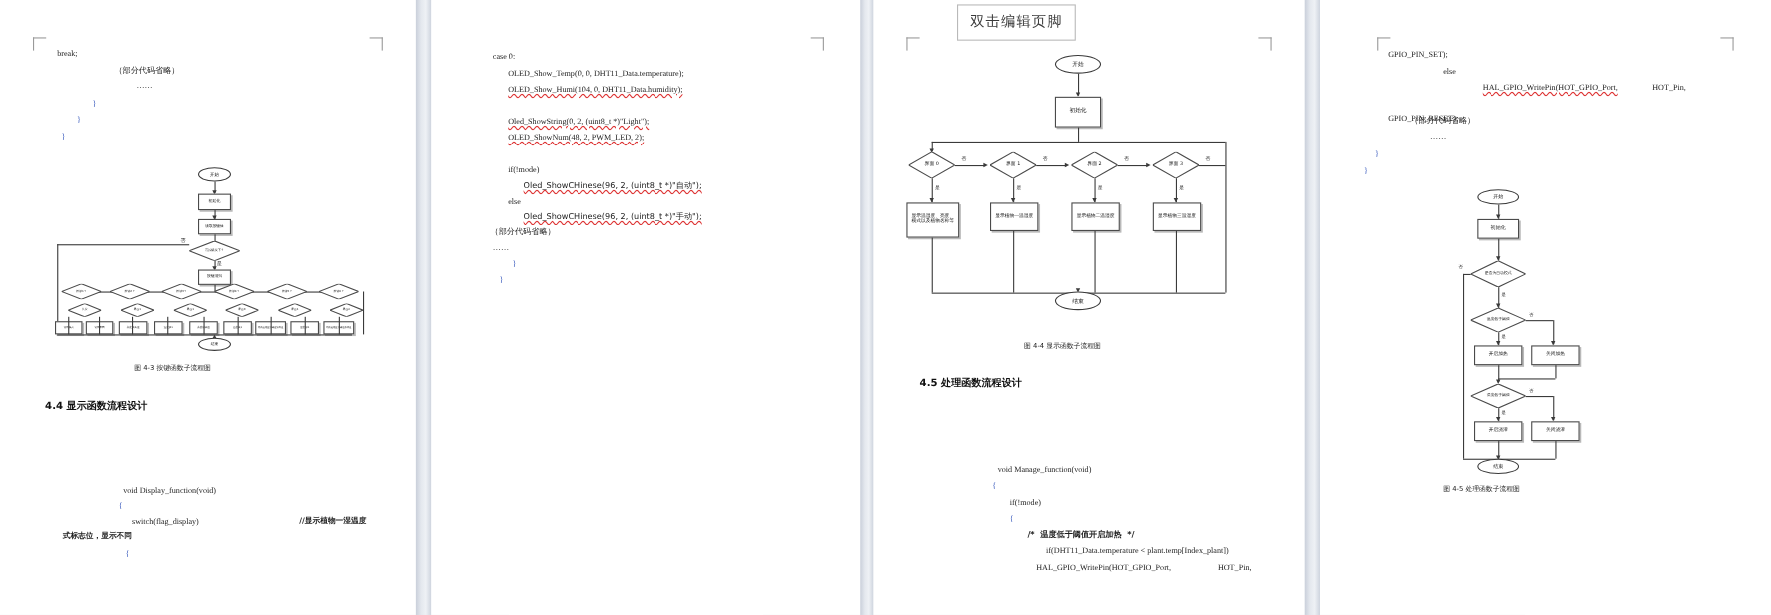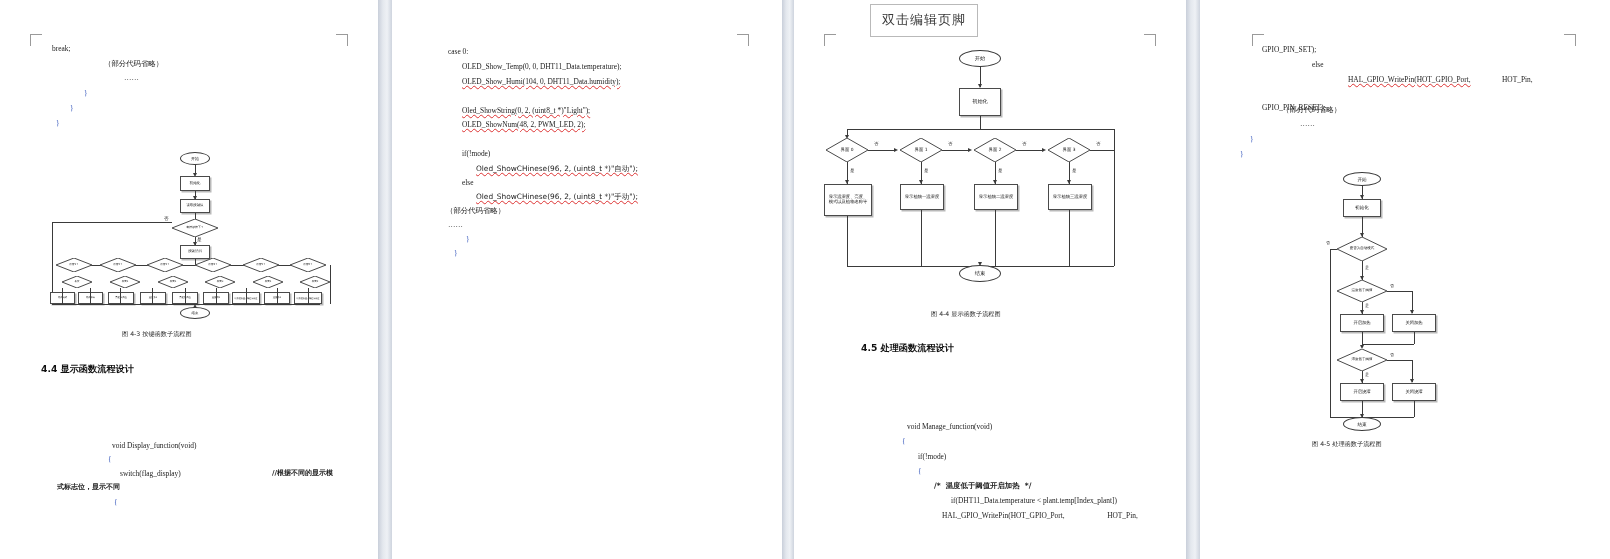--- a/index.html
+++ b/index.html
@@ -273,21 +273,21 @@
       <div class="term" style="left:180px;top:307px;width:30px;height:12px;font-size:3.4px;">结束</div>
     </div>
 
     <div class="caption" style="left:122px;top:330px;">图 4-3   按键函数子流程图</div>
     <div class="heading" style="left:41px;top:363px;">4.4  显示函数流程设计</div>
 
 
     <div class="code" style="left:112px;top:442px;">void Display_function(void)</div>
     <div class="code brace" style="left:108px;top:456px;">{</div>
     <div class="code" style="left:120px;top:470px;">switch(flag_display)</div>
-    <div class="code cn" style="left:272px;top:470px;font-size:7px;font-weight:bold;">//根据不同的显示模</div>
+    <div class="code cn" style="left:272px;top:470px;font-size:7px;font-weight:bold;">//显示植物一湿温度</div>
     <div class="code cn" style="left:57px;top:484px;font-size:7px;font-weight:bold;">式标志位，显示不同</div>
     <div class="code brace" style="left:114px;top:499px;">{</div>
   </div>
 
   <div class="gap" style="width:14px;"></div>
 
   <div class="page page-2">
     <div class="cmark cm-tr" style="left:345px;top:34px;"></div>
 
     <div class="code" style="left:56px;top:48px;">case 0:</div>
@@ -385,21 +385,21 @@
       <div class="ln lnv" style="left:127px;top:210px;height:56px;"></div>
       <div class="ln lnv" style="left:201px;top:210px;height:56px;"></div>
       <div class="ln lnv" style="left:275px;top:210px;height:56px;"></div>
       <div class="ln lnv" style="left:320px;top:150px;height:116px;"></div>
       <div class="ln lnh" style="left:53px;top:266px;width:267px;"></div>
       <div class="arw arw-d" style="left:183.5px;top:262px;"></div>
       <div class="term" style="left:165px;top:265px;width:42px;height:17px;font-size:5.2px;">结束</div>
     </div>
 
     <div class="caption" style="left:137px;top:310px;">图 4-4   显示函数子流程图</div>
-    <div class="heading" style="left:42px;top:342px;margin-left:25px;">4.5  处理函数流程设计</div>
+    <div class="heading" style="left:42px;top:342px;">4.5  处理函数流程设计</div>
 
 
     <div class="code" style="left:113px;top:423px;">void Manage_function(void)</div>
     <div class="code brace" style="left:108px;top:438px;">{</div>
     <div class="code" style="left:124px;top:453px;">if(!mode)</div>
     <div class="code brace" style="left:124px;top:468px;">{</div>
     <div class="code cn" style="left:140px;top:482px;font-weight:bold;">/*  温度低于阈值开启加热  */</div>
     <div class="code" style="left:136px;top:497px;padding-left:21px;">if(DHT11_Data.temperature &lt; plant.temp[Index_plant])</div>
     <div class="code" style="left:148px;top:512px;">HAL_GPIO_WritePin(HOT_GPIO_Port,                       HOT_Pin,</div>
   </div>

